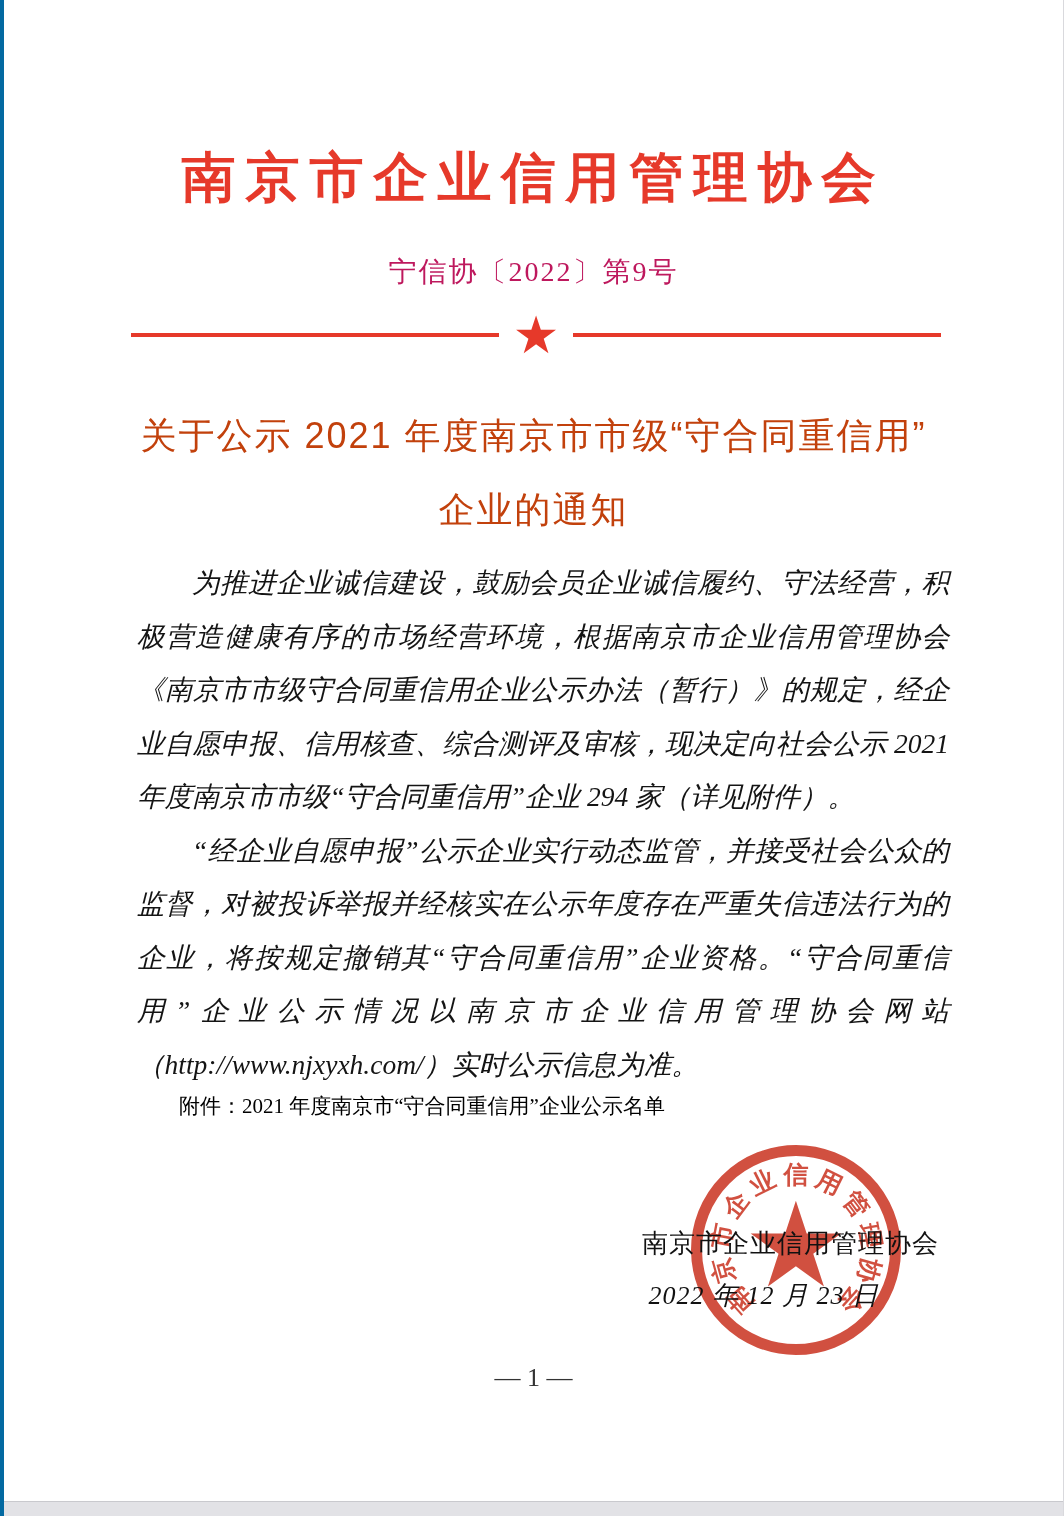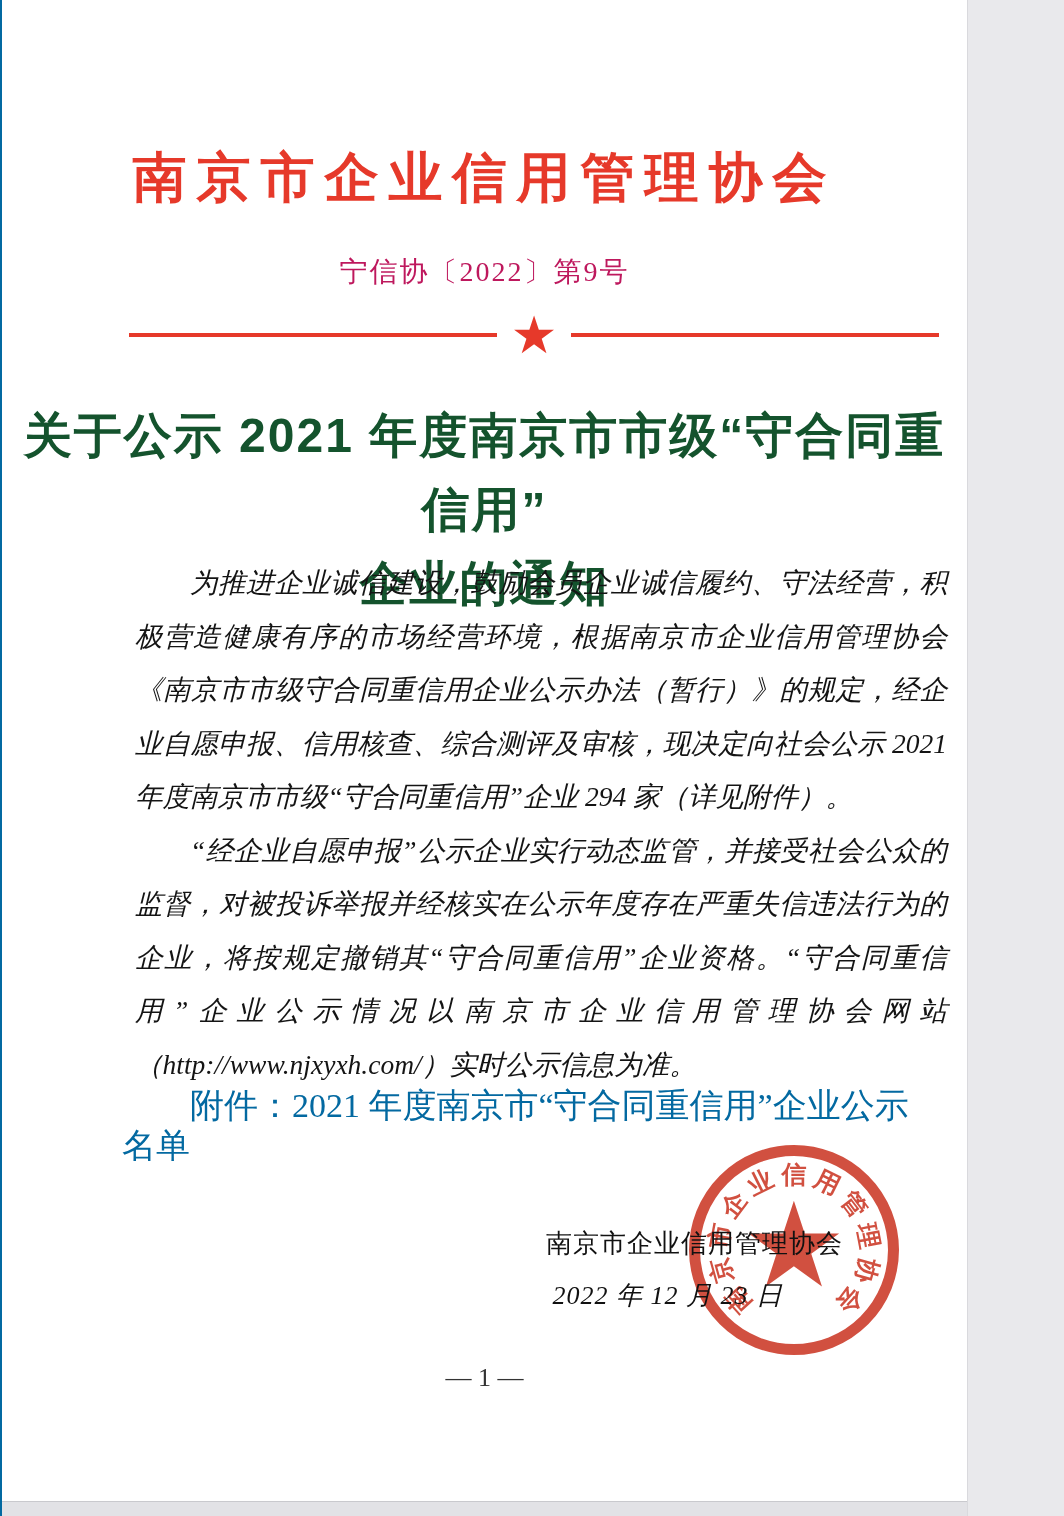--- a/index.html
+++ b/index.html
@@ -1,24 +1,24 @@
 <!DOCTYPE html>
 <html><head>
 <meta charset="utf-8">
 <style>
   * { margin:0; padding:0; box-sizing:border-box; }
   html,body { background:#e9e9ec; }
   .page-wrap {
     position:relative;
-    width:968px; height:1516px;
+    width:1064px; height:1516px;
     background:#ffffff;
     overflow:hidden;
     font-family:"Liberation Serif","DejaVu Serif",serif;
     color:#1c1c1c;
-    border-left:2px solid #0369a1;
+    border-left:4px solid #0369a1;
     border-right:1px solid #d9d9dd;
   }
   .bottom-strip {
     position:absolute; left:0; right:0; bottom:0; height:15px;
     background:#e2e2e6;
     border-top:1px solid #c9c9ce;
   }
   .org-title {
     position:absolute; top:148px; left:0; width:100%;
     text-align:center;
@@ -46,37 +46,37 @@
   .divider .star {
     flex:0 0 auto;
     font-family:"DejaVu Sans",sans-serif;
     font-size:52px; line-height:48px;
     color:#e6392a;
   }
   .main-title {
     position:absolute; top:399px; left:0; width:100%;
     text-align:center;
     font-family:"Liberation Sans","DejaVu Sans",sans-serif;
-    font-weight:bold;
-    font-size:48px; line-height:74px;
+    font-weight:normal;
+    font-size:36px; line-height:74px;
     letter-spacing:2px;
-    color:#14532d;
+    color:#c2410c;
   }
   .body-text {
     position:absolute; top:556px; left:133px; width:812px;
     font-size:27.5px; line-height:53.5px;
     text-align:justify;
     color:#141414;
   }
   .body-text p { text-indent:2em;font-style:italic; }
   .attachment {
-    position:absolute; top:1086px; left:120px; width:812px;
-    font-size:34px; line-height:40px;
+    position:absolute; top:1086px; left:133px; width:812px;
+    font-size:21px; line-height:40px;
     text-indent:2em;
-    color:#0369a1;
+    color:#000000;
   }
   .seal {
     position:absolute; left:687px; top:1145px; width:210px; height:210px;
     opacity:0.88;
     z-index:1;
   }
   .seal .ring {
     position:absolute; inset:0;
     border:11px solid #cb3826;
     border-radius:50%;

